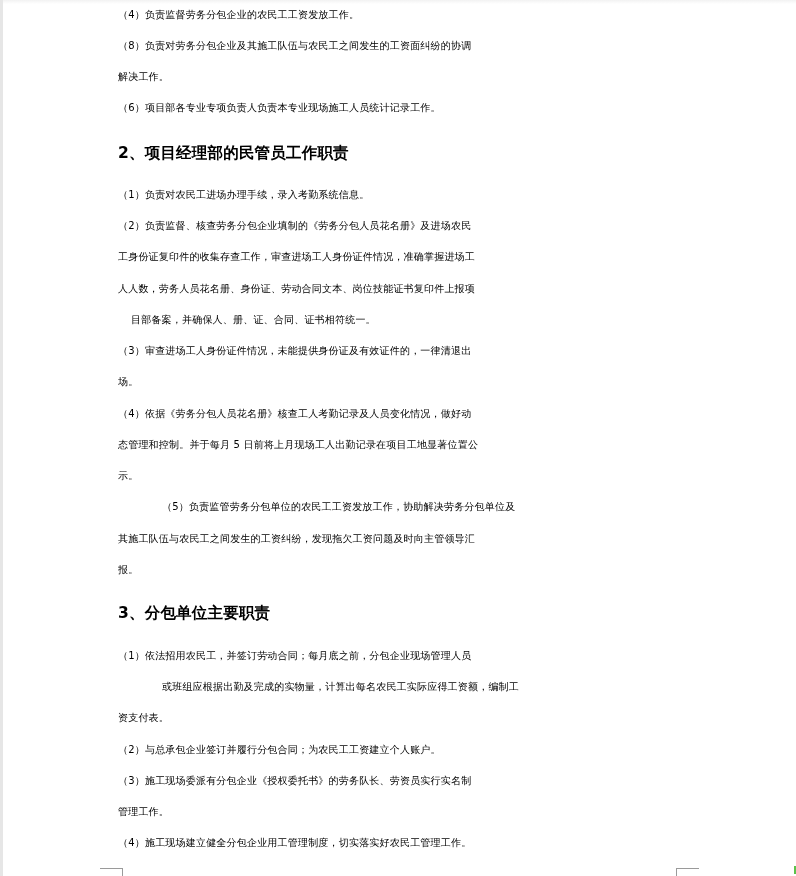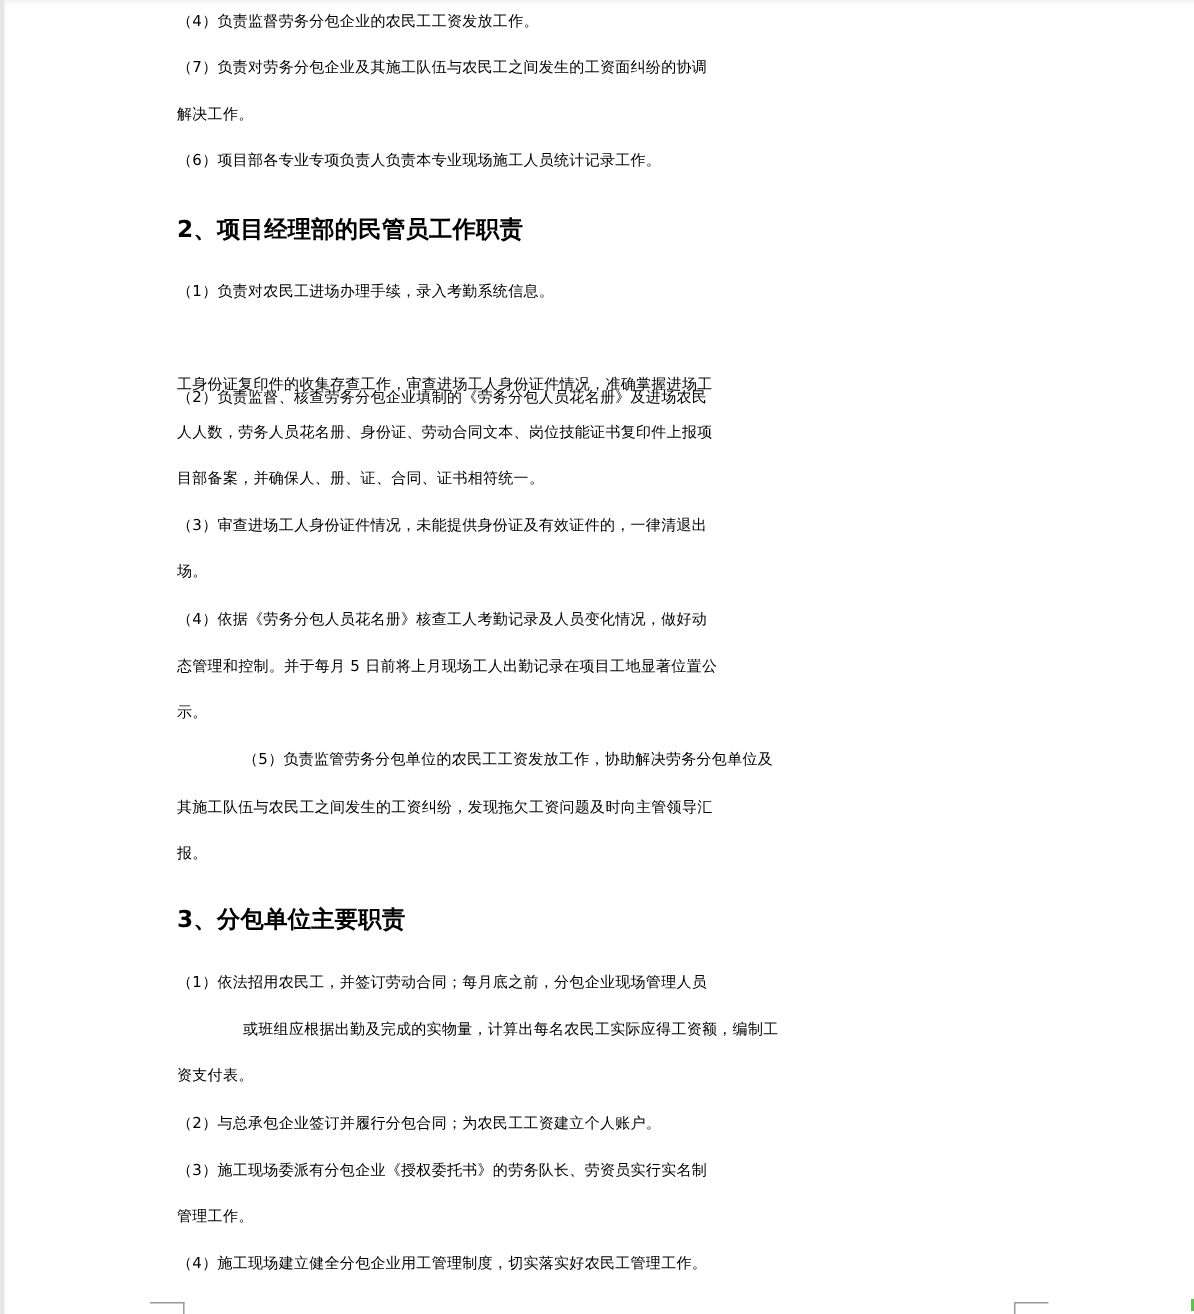--- a/index.html
+++ b/index.html
@@ -69,32 +69,32 @@
   </style>
 </head>
 <body>
 
 <div class="top-shade"></div>
 <div class="left-strip"></div>
 
 <div class="page">
 
   <div class="line" style="top:5px;">（4）负责监督劳务分包企业的农民工工资发放工作。</div>
-  <div class="line" style="top:36px;">（7）负责对劳务分包企业及其施工队伍与农民工之间发生的工资面纠纷的协调</div>
+  <div class="line" style="top:36px;">（8）负责对劳务分包企业及其施工队伍与农民工之间发生的工资面纠纷的协调</div>
   <div class="line" style="top:67px;">解决工作。</div>
   <div class="line" style="top:98px;">（6）项目部各专业专项负责人负责本专业现场施工人员统计记录工作。</div>
 
   <div class="line heading" style="top:143px;">2、项目经理部的民管员工作职责</div>
 
   <div class="line" style="top:185px;">（1）负责对农民工进场办理手续，录入考勤系统信息。</div>
 
-  <div class="line" style="top:216px;margin-top:40px;">（2）负责监督、核查劳务分包企业填制的《劳务分包人员花名册》及进场农民</div>
+  <div class="line" style="top:216px;">（2）负责监督、核查劳务分包企业填制的《劳务分包人员花名册》及进场农民</div>
   <div class="line" style="top:247px;">工身份证复印件的收集存查工作，审查进场工人身份证件情况，准确掌握进场工</div>
   <div class="line" style="top:279px;">人人数，劳务人员花名册、身份证、劳动合同文本、岗位技能证书复印件上报项</div>
-  <div class="line" style="top:310px;">目部备案，并确保人、册、证、合同、证书相符统一。</div>
+  <div class="line" style="top:310px;margin-left:13px;">目部备案，并确保人、册、证、合同、证书相符统一。</div>
 
   <div class="line" style="top:341px;">（3）审查进场工人身份证件情况，未能提供身份证及有效证件的，一律清退出</div>
   <div class="line" style="top:372px;">场。</div>
 
   <div class="line" style="top:404px;">（4）依据《劳务分包人员花名册》核查工人考勤记录及人员变化情况，做好动</div>
   <div class="line" style="top:435px;">态管理和控制。并于每月 5 日前将上月现场工人出勤记录在项目工地显著位置公</div>
   <div class="line" style="top:466px;">示。</div>
 
   <div class="line" style="top:497px;margin-left:44px;">（5）负责监管劳务分包单位的农民工工资发放工作，协助解决劳务分包单位及</div>
   <div class="line" style="top:529px;text-align:center;">其施工队伍与农民工之间发生的工资纠纷，发现拖欠工资问题及时向主管领导汇</div>

